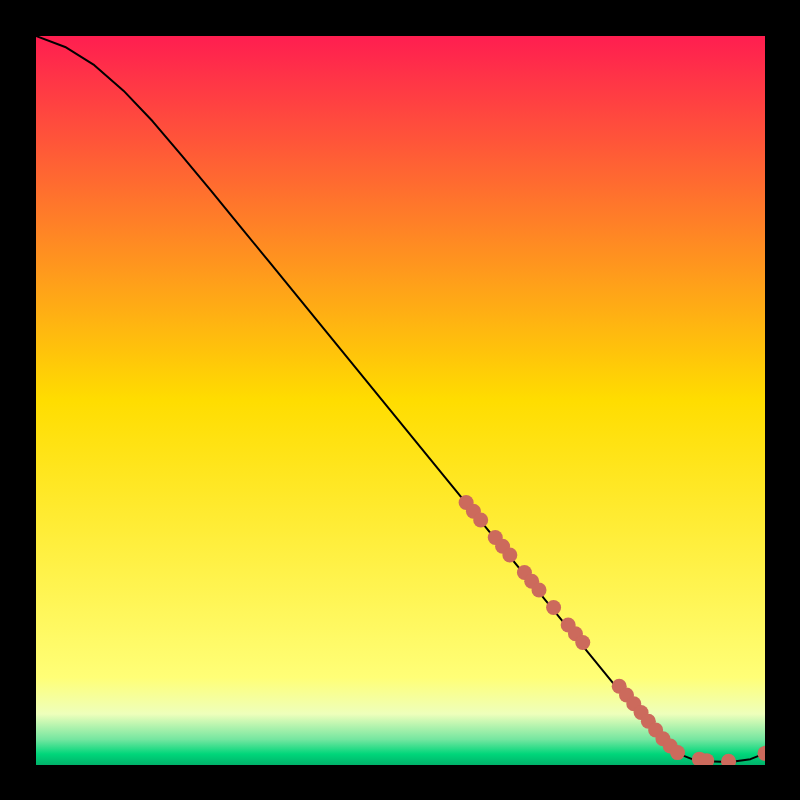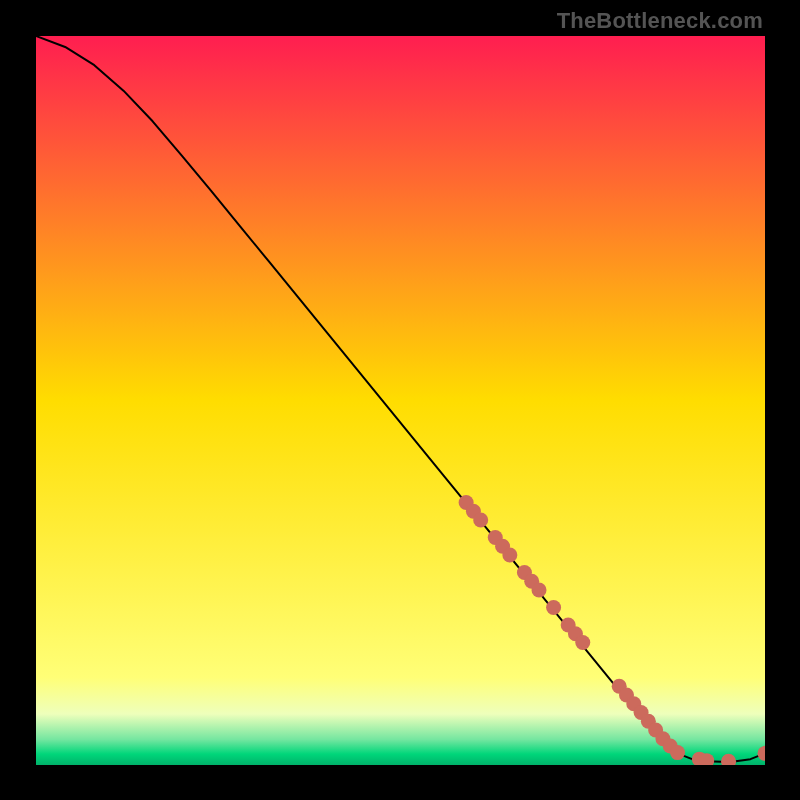--- a/index.html
+++ b/index.html
@@ -5,21 +5,20 @@
   html,body{margin:0;padding:0;width:800px;height:800px;background:#000;overflow:hidden;font-family:Arial,Helvetica,sans-serif}
   .frame{position:absolute;left:0;top:0;width:800px;height:800px;background:#000}
   .plot{position:absolute;left:35.5px;top:35.5px;width:729px;height:729px;overflow:hidden}
   .watermark{position:absolute;right:37px;top:8px;color:#545454;font-size:22px;font-weight:600;letter-spacing:.2px}
   svg{position:absolute;inset:0}
 </style>
 </head>
 <body>
 
 <div class="frame">
-  <div class="watermark">TheBottleneck.com</div>
   <div class="plot">
     <svg id="svg" width="729" height="729" viewBox="0 0 729 729">
         <defs>
           <linearGradient id="bg" x1="0" y1="0" x2="0" y2="1">
             <stop offset="0%" stop-color="#ff1e50"></stop>
             <stop offset="50%" stop-color="#ffdd00"></stop>
             <stop offset="88%" stop-color="#ffff77"></stop>
             <stop offset="93%" stop-color="#eeffbb"></stop>
             <stop offset="96.5%" stop-color="#74e6a0"></stop>
             <stop offset="98.5%" stop-color="#00d67a"></stop>

